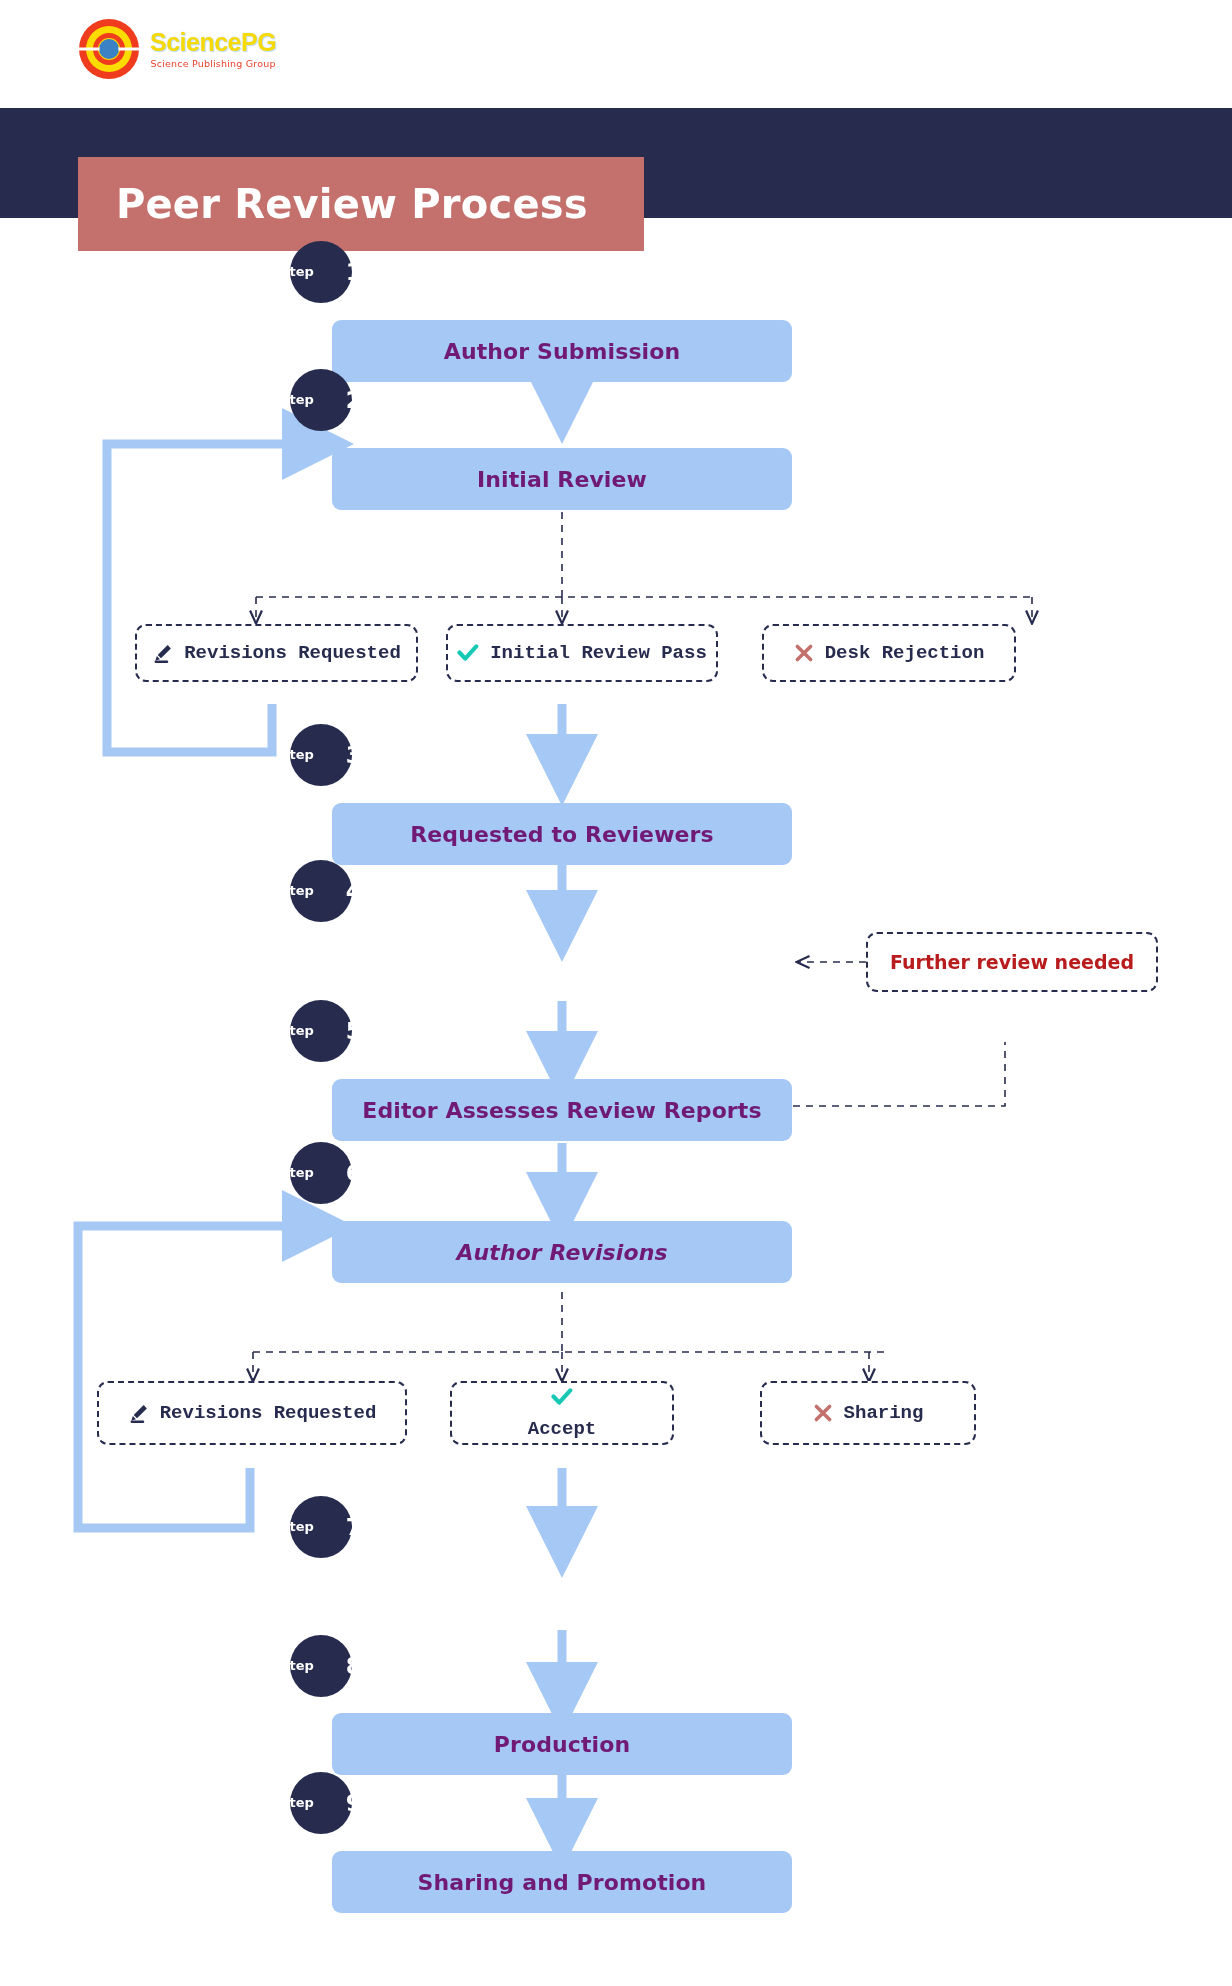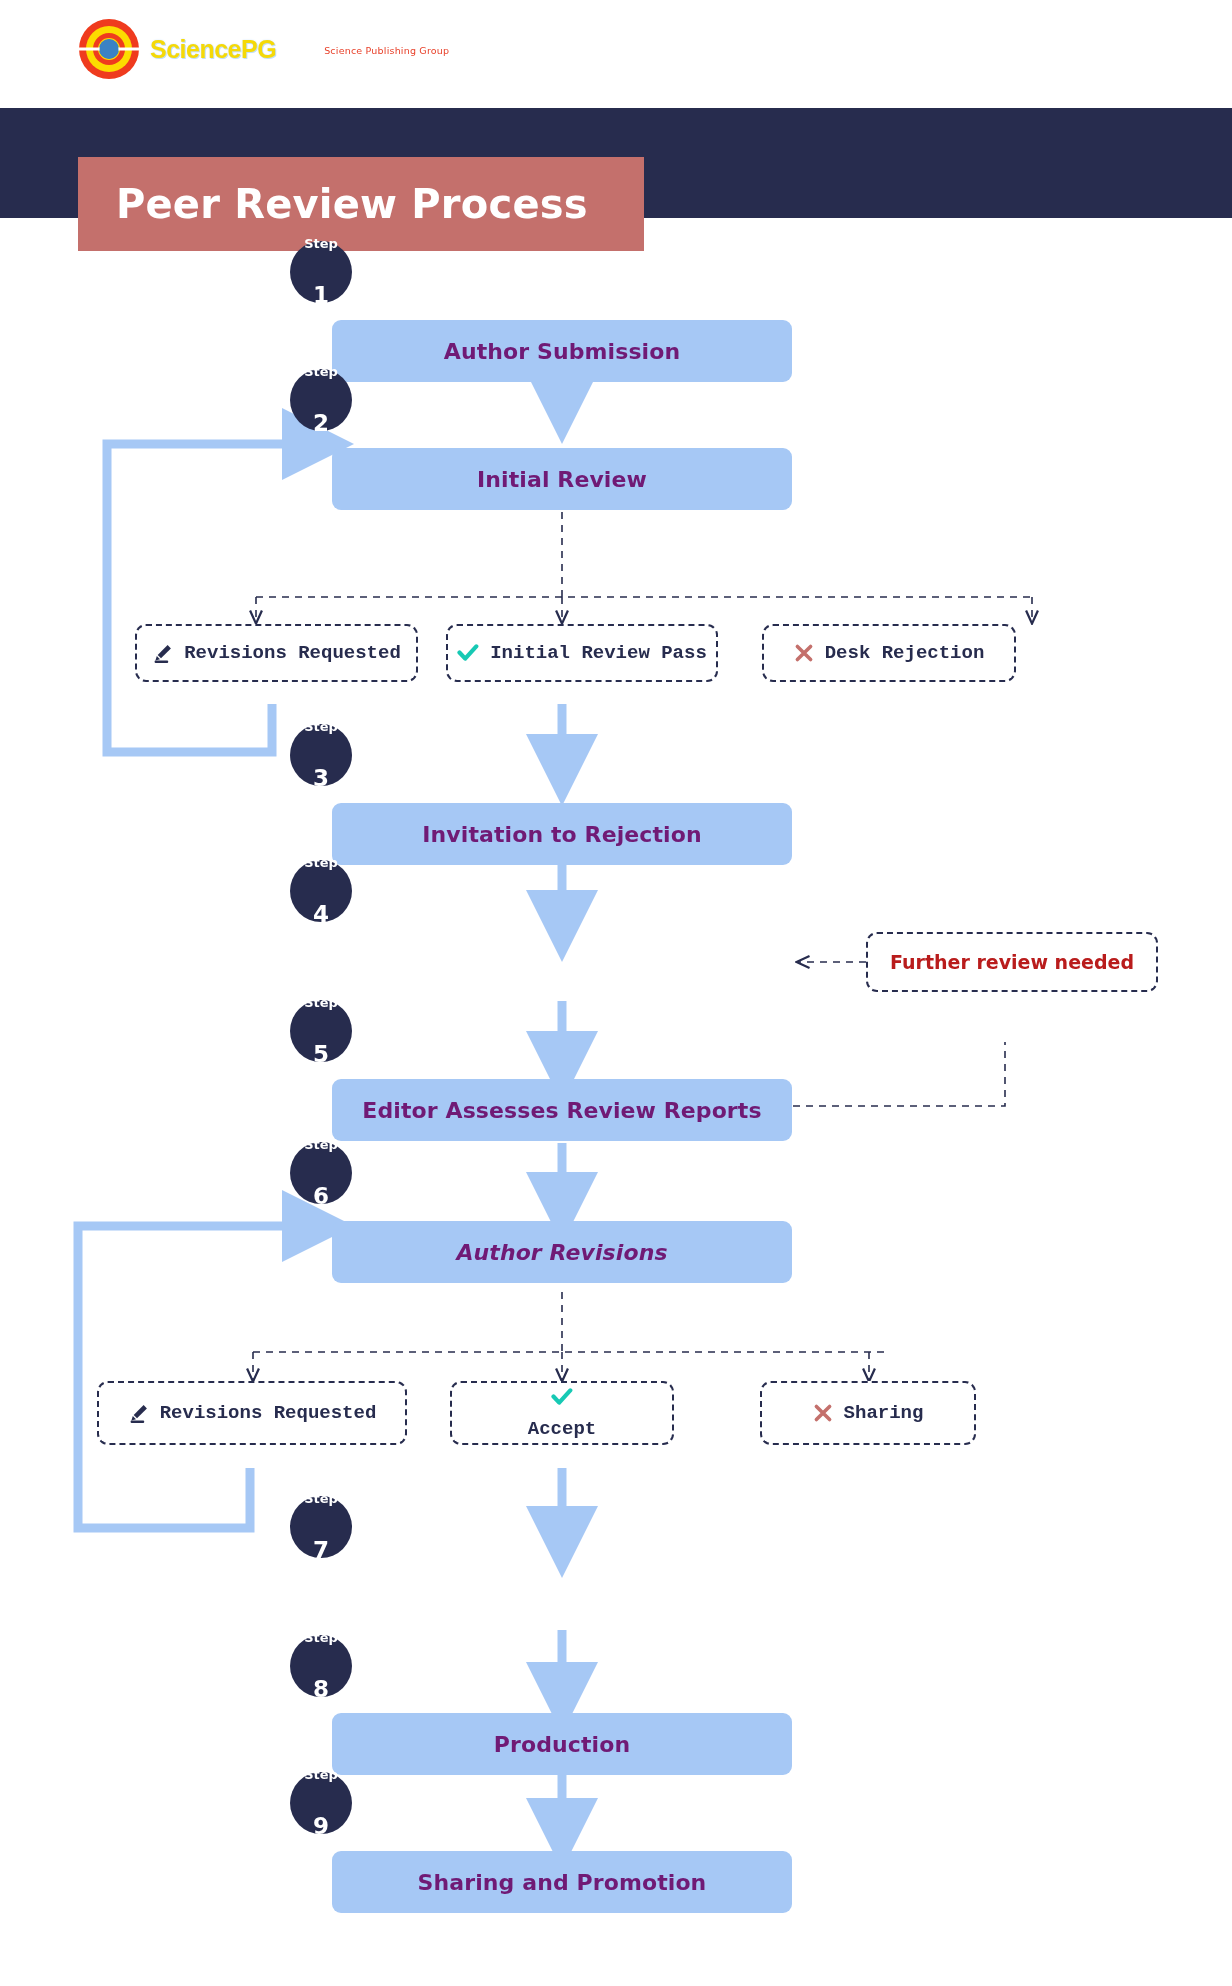--- a/index.html
+++ b/index.html
@@ -14,21 +14,21 @@
   
   .logo-bar {
     position: absolute; left: 0; top: 0; width: 1232px; height: 108px;
     background: #ffffff;
   }
   .logo-wrap {
     position: absolute; left: 78px; top: 18px;
     display: flex; align-items: center; gap: 10px;
   }
   .logo-mark { position: relative; width: 62px; height: 62px; }
-  .logo-text-group { display: flex; flex-direction: row; align-items: center; gap: 48px; }
+  .logo-text-group { display: flex; flex-direction: column; align-items: center; }
   .logo-title {
     font-size: 25px; font-weight: bold; letter-spacing: -0.5px;
     line-height: 1;
   }
   .logo-title .sci { color: #f5d908; text-shadow: 0 0 2px #cfe4fa, 1px 1px 0 #bcdcf7; }
   .logo-title .pg  { color: #f5d908; text-shadow: 0 0 2px #cfe4fa, 1px 1px 0 #bcdcf7; }
   .logo-sub {
     font-size: 9.5px; color: #e8412a; letter-spacing: .2px; margin-top: 3px;
     font-family: "DejaVu Sans", sans-serif;
   }
@@ -63,21 +63,21 @@
     color: #701a75; font-weight: bold; font-size: 22px;
     font-family: "DejaVu Sans", sans-serif;
     letter-spacing: .1px;
     z-index: 3;
     margin-top: 44px;
   }
   .step-badge {
     position: absolute;
     width: 62px; height: 62px; border-radius: 50%;
     background: #272c4e; color: #ffffff;
-    display: flex; flex-direction: column;
+    display: flex; flex-direction: row;
     align-items: center; justify-content: center;
     z-index: 5;
     font-family: "DejaVu Sans", sans-serif;
     gap: 32px;
   }
   .step-badge .lab { font-size: 13px; font-weight: bold; line-height: 1.05; }
   .step-badge .num { font-size: 23px; font-weight: bold; line-height: 1.05; }
 
   
   .dec-box {
@@ -222,21 +222,21 @@
     <div class="dec-box" style="left:762px; top:406px; width:254px; height:58px;">
       <span class="ico">
         <svg width="20" height="20" viewBox="0 0 20 20">
           <path d="M3.4 3.4 L16.6 16.6 M16.6 3.4 L3.4 16.6" fill="none" stroke="#c4706c" stroke-width="3.6" stroke-linecap="round"></path>
         </svg>
       </span>
       <span>Desk Rejection</span>
     </div>
 
     <div class="step-box" style="left:332px; top:541px; width:460px; height:62px;">
-      <span>Invitation to Rejection</span>
+      <span>Requested to Reviewers</span>
     </div>
     <div class="step-badge" style="left:290px; top:506px;">
       <span class="lab">Step</span>
       <span class="num">3</span>
     </div>
 
     <div class="step-badge" style="left:290px; top:642px;">
       <span class="lab">Step</span>
       <span class="num">4</span>
     </div>

